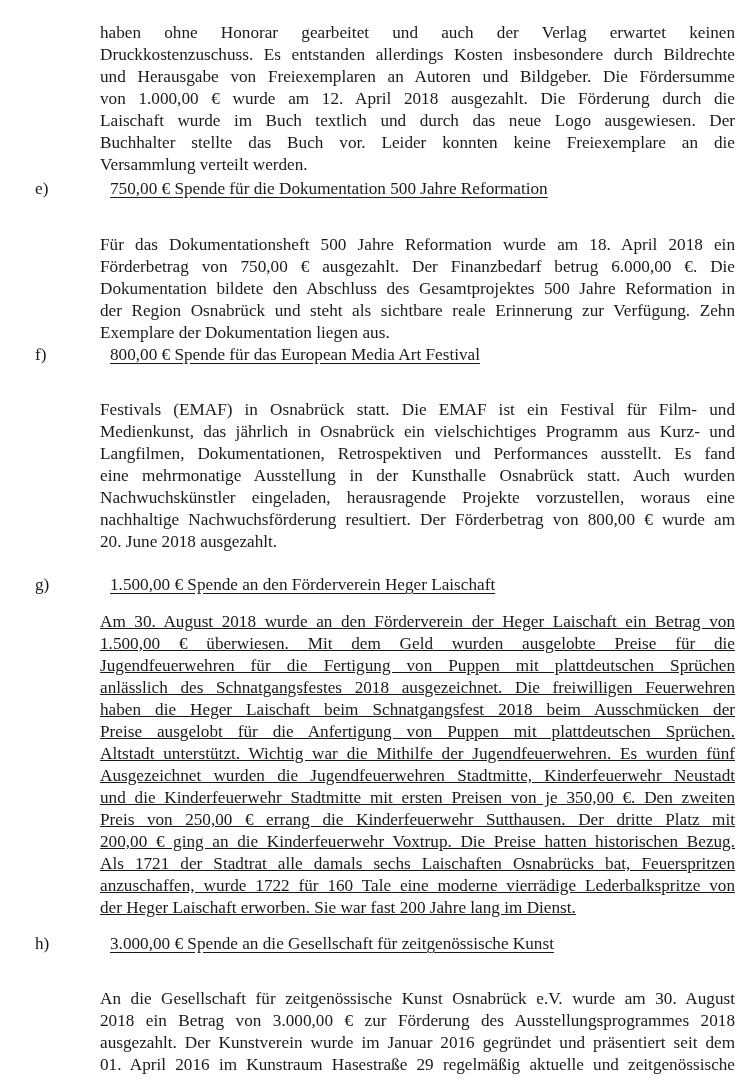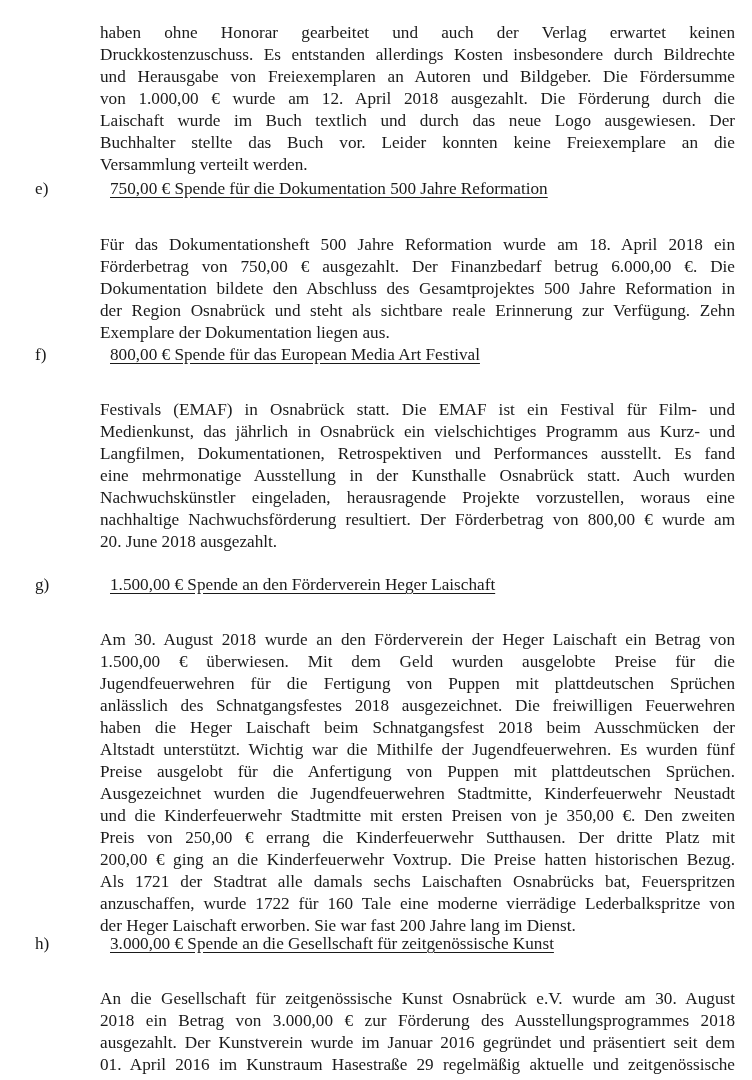--- a/index.html
+++ b/index.html
@@ -66,28 +66,28 @@
     <span class="line">eine mehrmonatige Ausstellung in der Kunsthalle Osnabrück statt. Auch wurden</span>
     <span class="line">Nachwuchskünstler eingeladen, herausragende Projekte vorzustellen, woraus eine</span>
     <span class="line">nachhaltige Nachwuchsförderung resultiert. Der Förderbetrag von 800,00 € wurde am</span>
     <span class="line end">20. June 2018 ausgezahlt.</span>
   </div>
 
   <div class="heading" style="top:574px;">
     <span class="label">g)</span>
     <span class="title">1.500,00 € Spende an den Förderverein Heger Laischaft</span>
   </div>
-  <div class="para" style="top:617px;">
+  <div class="para" style="top:599px;text-decoration:underline;">
     <span class="line">Am 30. August 2018 wurde an den Förderverein der Heger Laischaft ein Betrag von</span>
     <span class="line">1.500,00 € überwiesen. Mit dem Geld wurden ausgelobte Preise für die</span>
     <span class="line">Jugendfeuerwehren für die Fertigung von Puppen mit plattdeutschen Sprüchen</span>
     <span class="line">anlässlich des Schnatgangsfestes 2018 ausgezeichnet. Die freiwilligen Feuerwehren</span>
     <span class="line">haben die Heger Laischaft beim Schnatgangsfest 2018 beim Ausschmücken der</span>
+    <span class="line">Preise ausgelobt für die Anfertigung von Puppen mit plattdeutschen Sprüchen.</span>
     <span class="line">Altstadt unterstützt. Wichtig war die Mithilfe der Jugendfeuerwehren. Es wurden fünf</span>
-    <span class="line">Preise ausgelobt für die Anfertigung von Puppen mit plattdeutschen Sprüchen.</span>
     <span class="line">Ausgezeichnet wurden die Jugendfeuerwehren Stadtmitte, Kinderfeuerwehr Neustadt</span>
     <span class="line">und die Kinderfeuerwehr Stadtmitte mit ersten Preisen von je 350,00 €. Den zweiten</span>
     <span class="line">Preis von 250,00 € errang die Kinderfeuerwehr Sutthausen. Der dritte Platz mit</span>
     <span class="line">200,00 € ging an die Kinderfeuerwehr Voxtrup. Die Preise hatten historischen Bezug.</span>
     <span class="line">Als 1721 der Stadtrat alle damals sechs Laischaften Osnabrücks bat, Feuerspritzen</span>
     <span class="line">anzuschaffen, wurde 1722 für 160 Tale eine moderne vierrädige Lederbalkspritze von</span>
     <span class="line end">der Heger Laischaft erworben. Sie war fast 200 Jahre lang im Dienst.</span>
   </div>
 
   <div class="heading" style="top:933px;">

